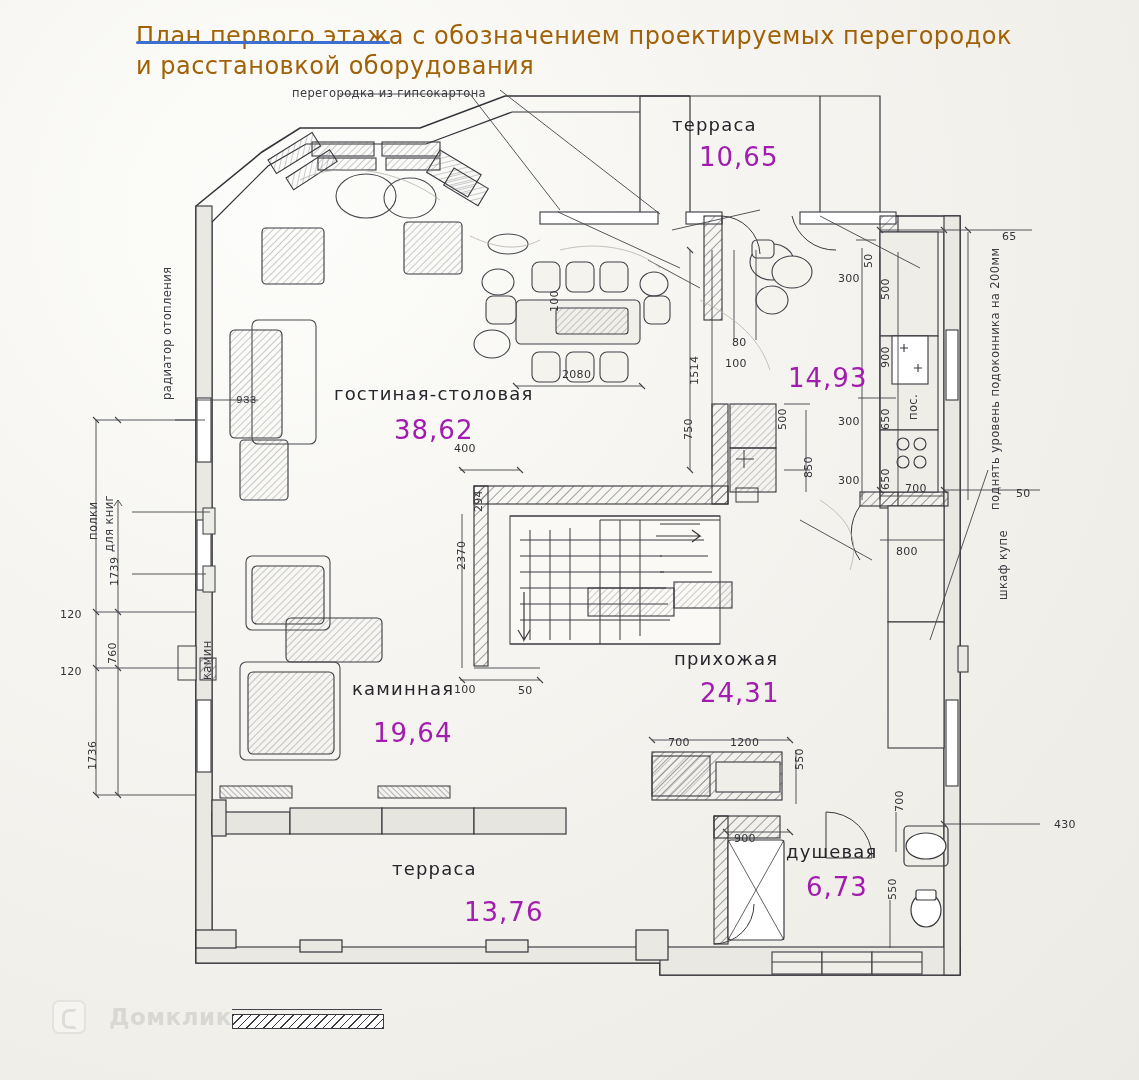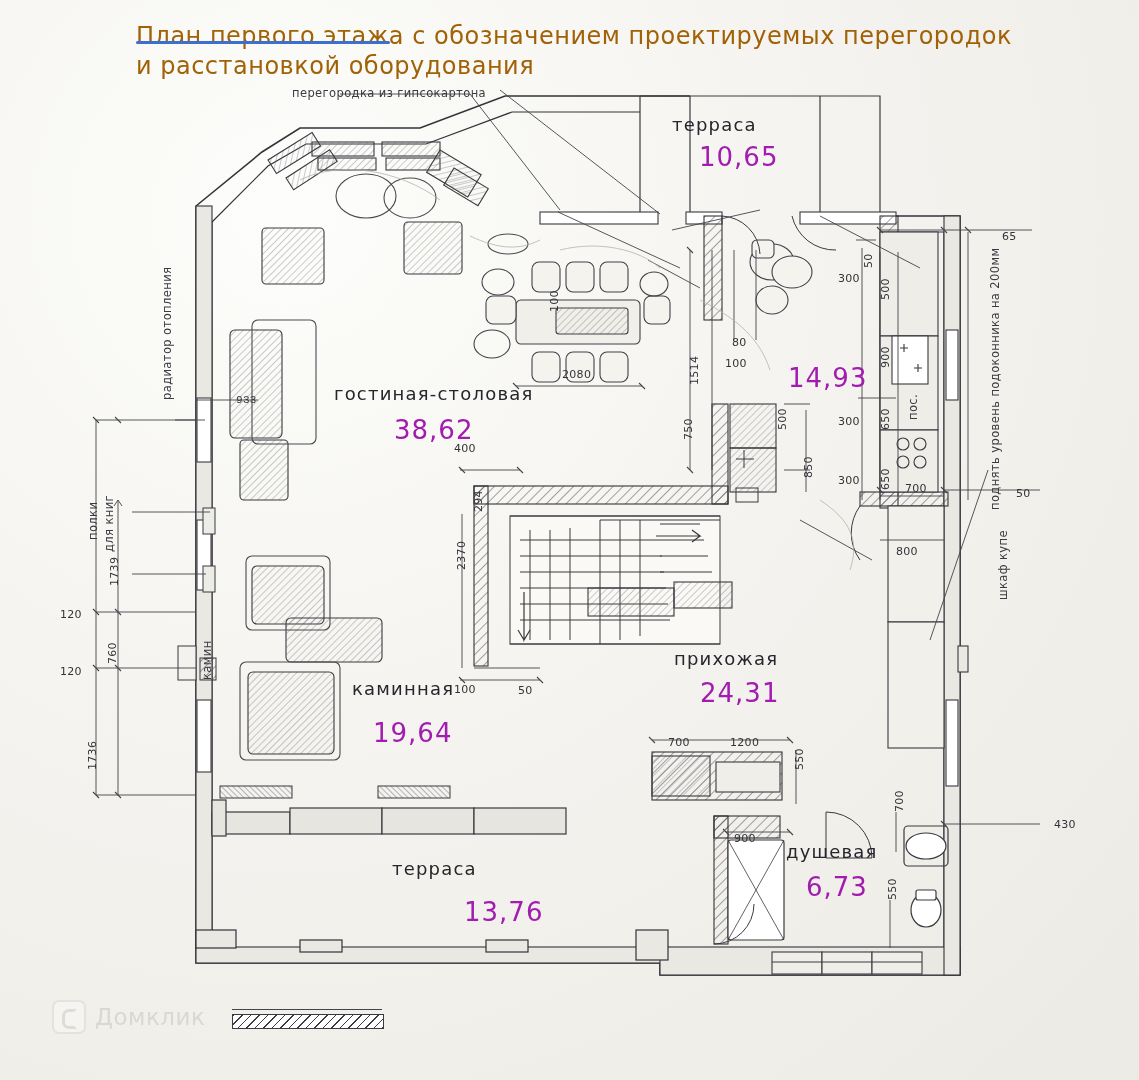--- a/index.html
+++ b/index.html
@@ -105,23 +105,24 @@
     content: "";
     position: absolute;
     left: 8px; top: 7px;
     width: 9px; height: 14px;
     border: 3px solid #b7b7b7;
     border-right-color: transparent;
     border-radius: 7px 0 0 7px;
   }
   #watermark .wm-text {
     font-size: 23px;
-    font-weight: normal;
+    font-weight: bold;
     color: #a8a8a8;
     letter-spacing: 0.5px;
+    margin-left: 14px;
   }
   .legend-hatch {
     position: absolute;
     left: 232px;
     top: 1014px;
     width: 150px;
     height: 13px;
     background: #ffffff;
     border: 1px solid #3a3a40;
     background-image: repeating-linear-gradient(

